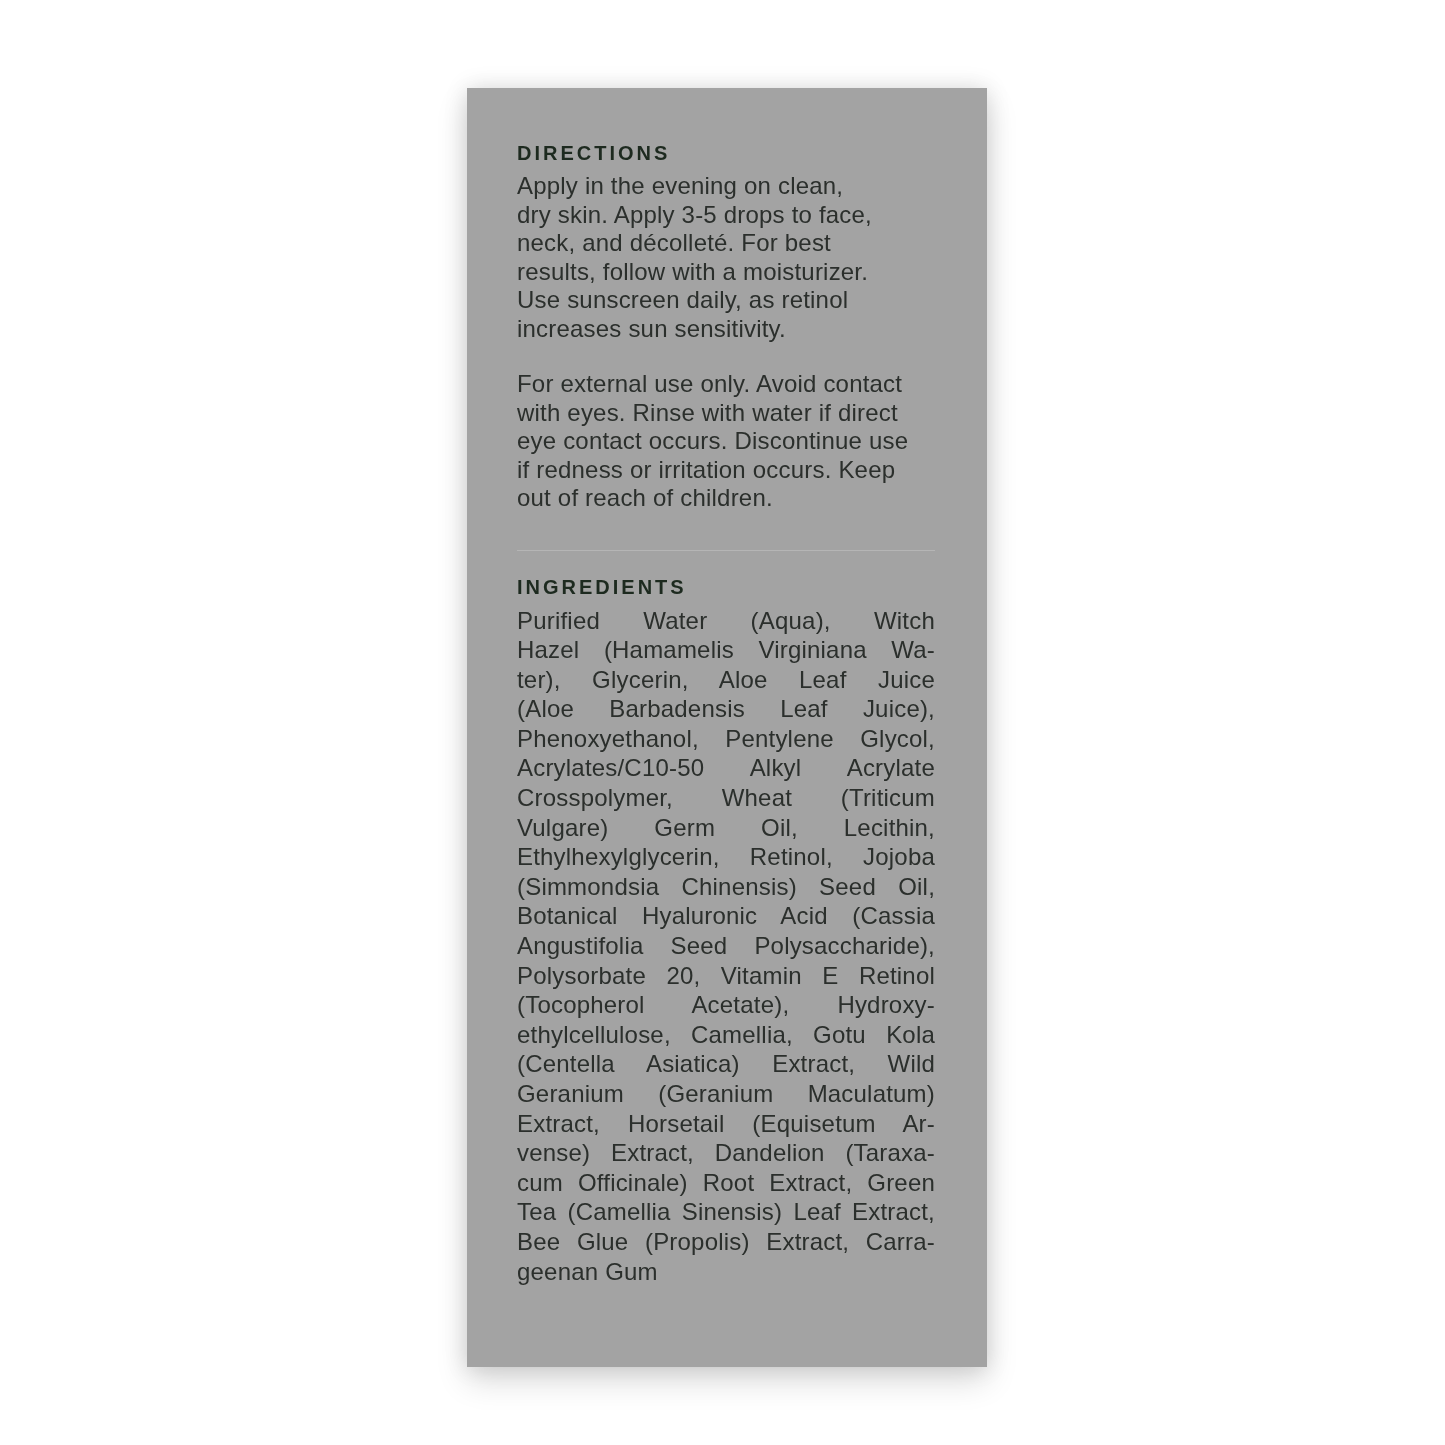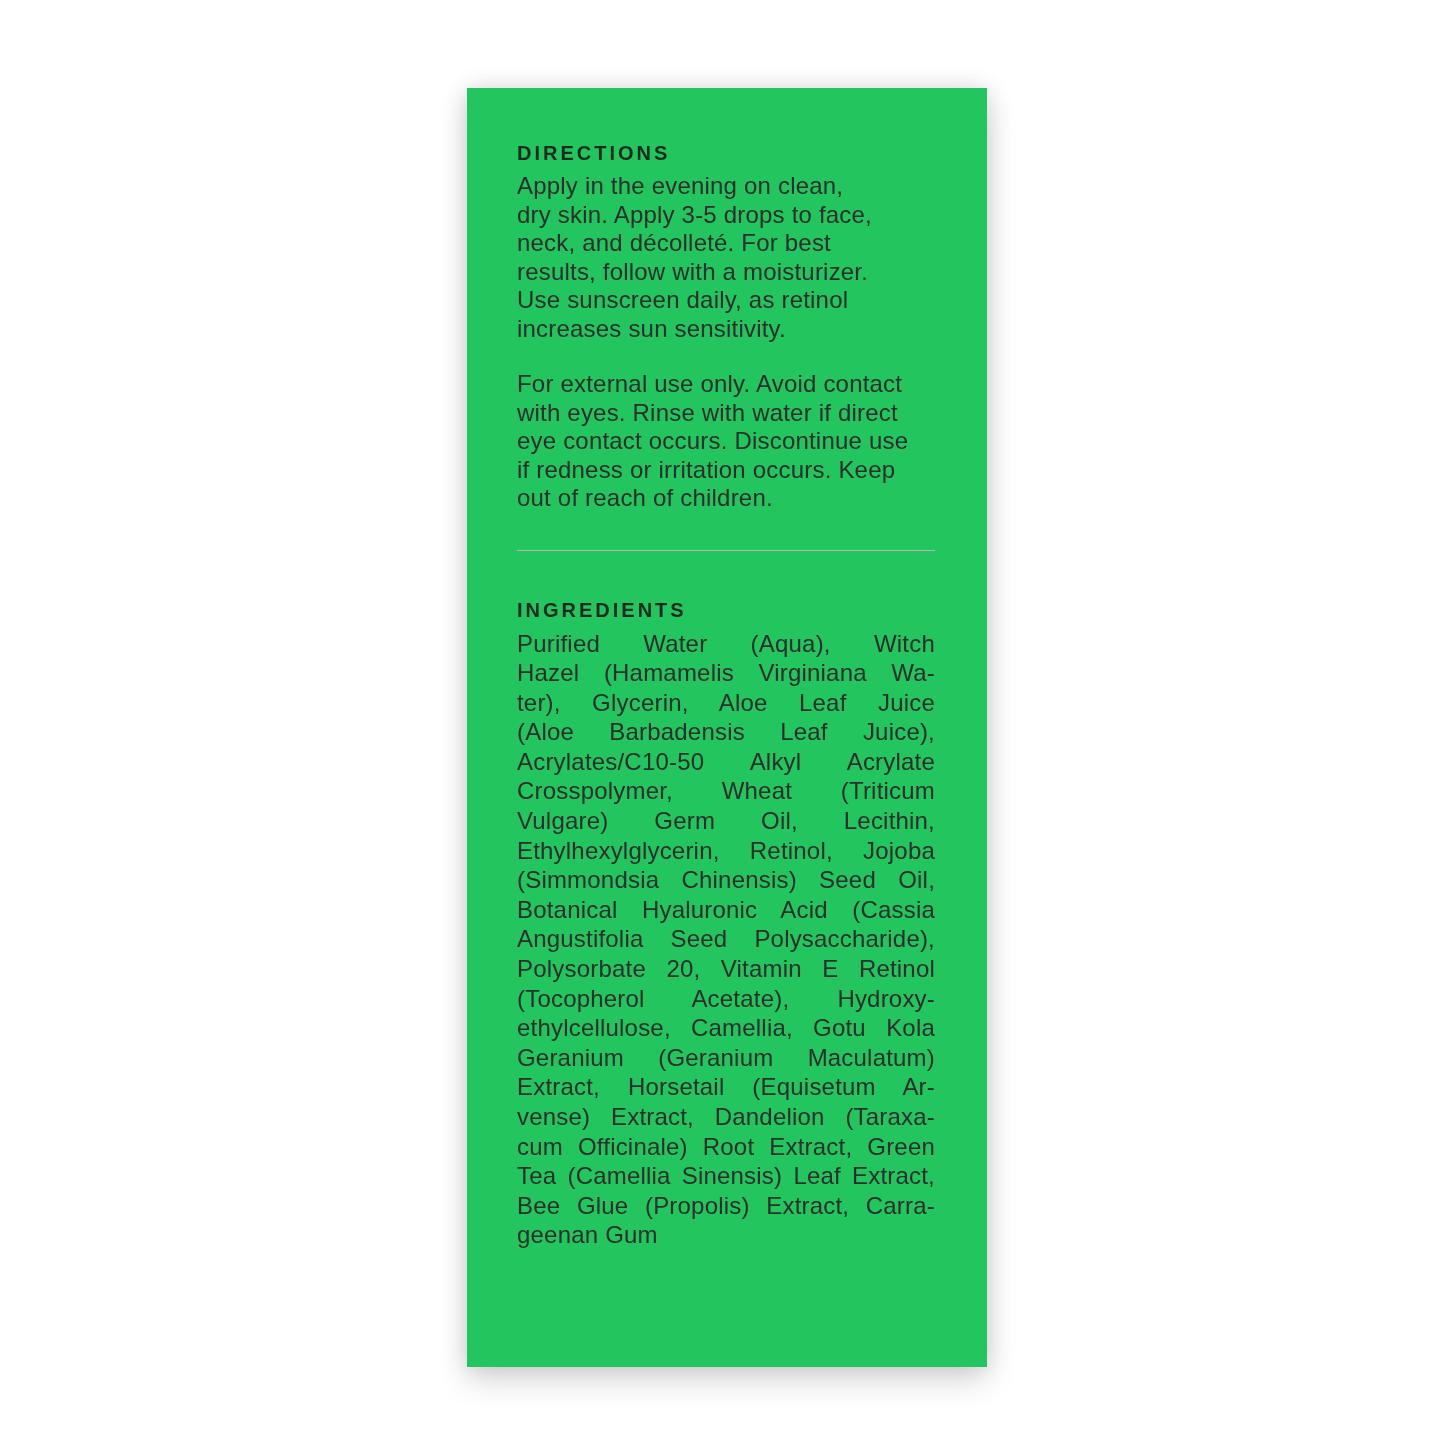--- a/index.html
+++ b/index.html
@@ -17,21 +17,21 @@
     overflow: hidden;
   }
   .card {
     position: absolute;
     left: 467px;
     top: 88px;
     width: 520px;
     height: 1279px;
     box-sizing: border-box;
     padding: 54px 52px 0 50px;
-    background: #22c55e;
+    background: #a3a3a3;
     box-shadow: 0 0 22px rgba(0,0,0,0.13), 0 14px 30px rgba(0,0,0,0.14);
     color: #2b2f2c;
   }
   .section-heading {
     margin: 0 0 8px 0;
     font-size: 20px;
     line-height: 22px;
     font-weight: bold;
     letter-spacing: 3px;
     color: #1d2a1f;
@@ -43,21 +43,21 @@
     color: #2b2f2c;
   }
   .para .line { white-space: nowrap; }
   .warning-para { margin-top: 27px; }
   .divider {
     border: none;
     border-top: 1px solid #b5b5b5;
     margin: 37px 0 0 0;
     width: 100%;
   }
-  .ingredients-heading { margin-top: 48px; }
+  .ingredients-heading { margin-top: 25px; }
   .justify-para { line-height: 29.6px; }
   .justify-para .line {
     text-align: justify;
     text-align-last: justify;
     white-space: normal;
   }
   .justify-para .line.last {
     text-align-last: left;
   }
 </style>
@@ -88,30 +88,32 @@
 
     <hr class="divider">
 
     <h2 class="section-heading ingredients-heading">INGREDIENTS</h2>
 
     <div class="para justify-para">
         <div class="line">Purified Water (Aqua), Witch</div>
         <div class="line">Hazel (Hamamelis Virginiana Wa-</div>
         <div class="line">ter), Glycerin, Aloe Leaf Juice</div>
         <div class="line">(Aloe Barbadensis Leaf Juice),</div>
+        <div class="line">Phenoxyethanol, Pentylene Glycol,</div>
         <div class="line">Acrylates/C10-50 Alkyl Acrylate</div>
         <div class="line">Crosspolymer, Wheat (Triticum</div>
         <div class="line">Vulgare) Germ Oil, Lecithin,</div>
         <div class="line">Ethylhexylglycerin, Retinol, Jojoba</div>
         <div class="line">(Simmondsia Chinensis) Seed Oil,</div>
         <div class="line">Botanical Hyaluronic Acid (Cassia</div>
         <div class="line">Angustifolia Seed Polysaccharide),</div>
         <div class="line">Polysorbate 20, Vitamin E Retinol</div>
         <div class="line">(Tocopherol Acetate), Hydroxy-</div>
         <div class="line">ethylcellulose, Camellia, Gotu Kola</div>
+        <div class="line">(Centella Asiatica) Extract, Wild</div>
         <div class="line">Geranium (Geranium Maculatum)</div>
         <div class="line">Extract, Horsetail (Equisetum Ar-</div>
         <div class="line">vense) Extract, Dandelion (Taraxa-</div>
         <div class="line">cum Officinale) Root Extract, Green</div>
         <div class="line">Tea (Camellia Sinensis) Leaf Extract,</div>
         <div class="line">Bee Glue (Propolis) Extract, Carra-</div>
         <div class="line last">geenan Gum</div>
       </div>
 
   </div>

